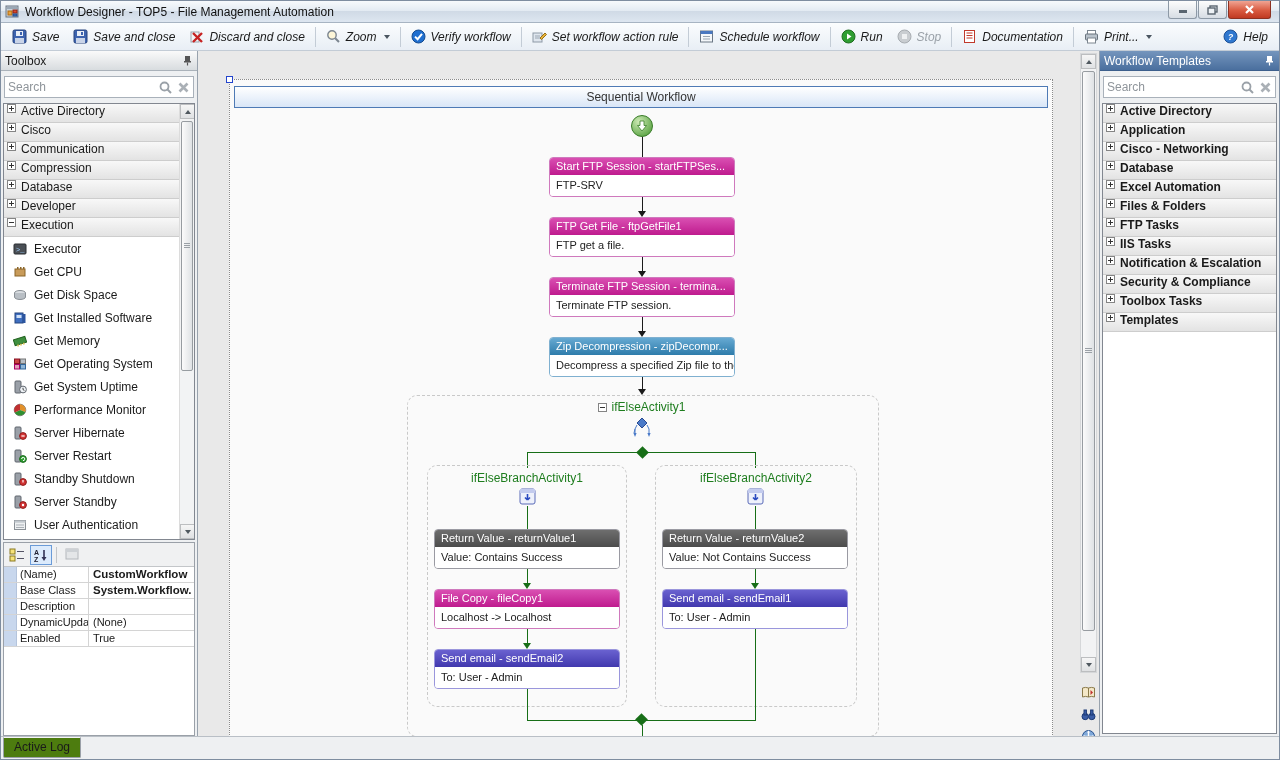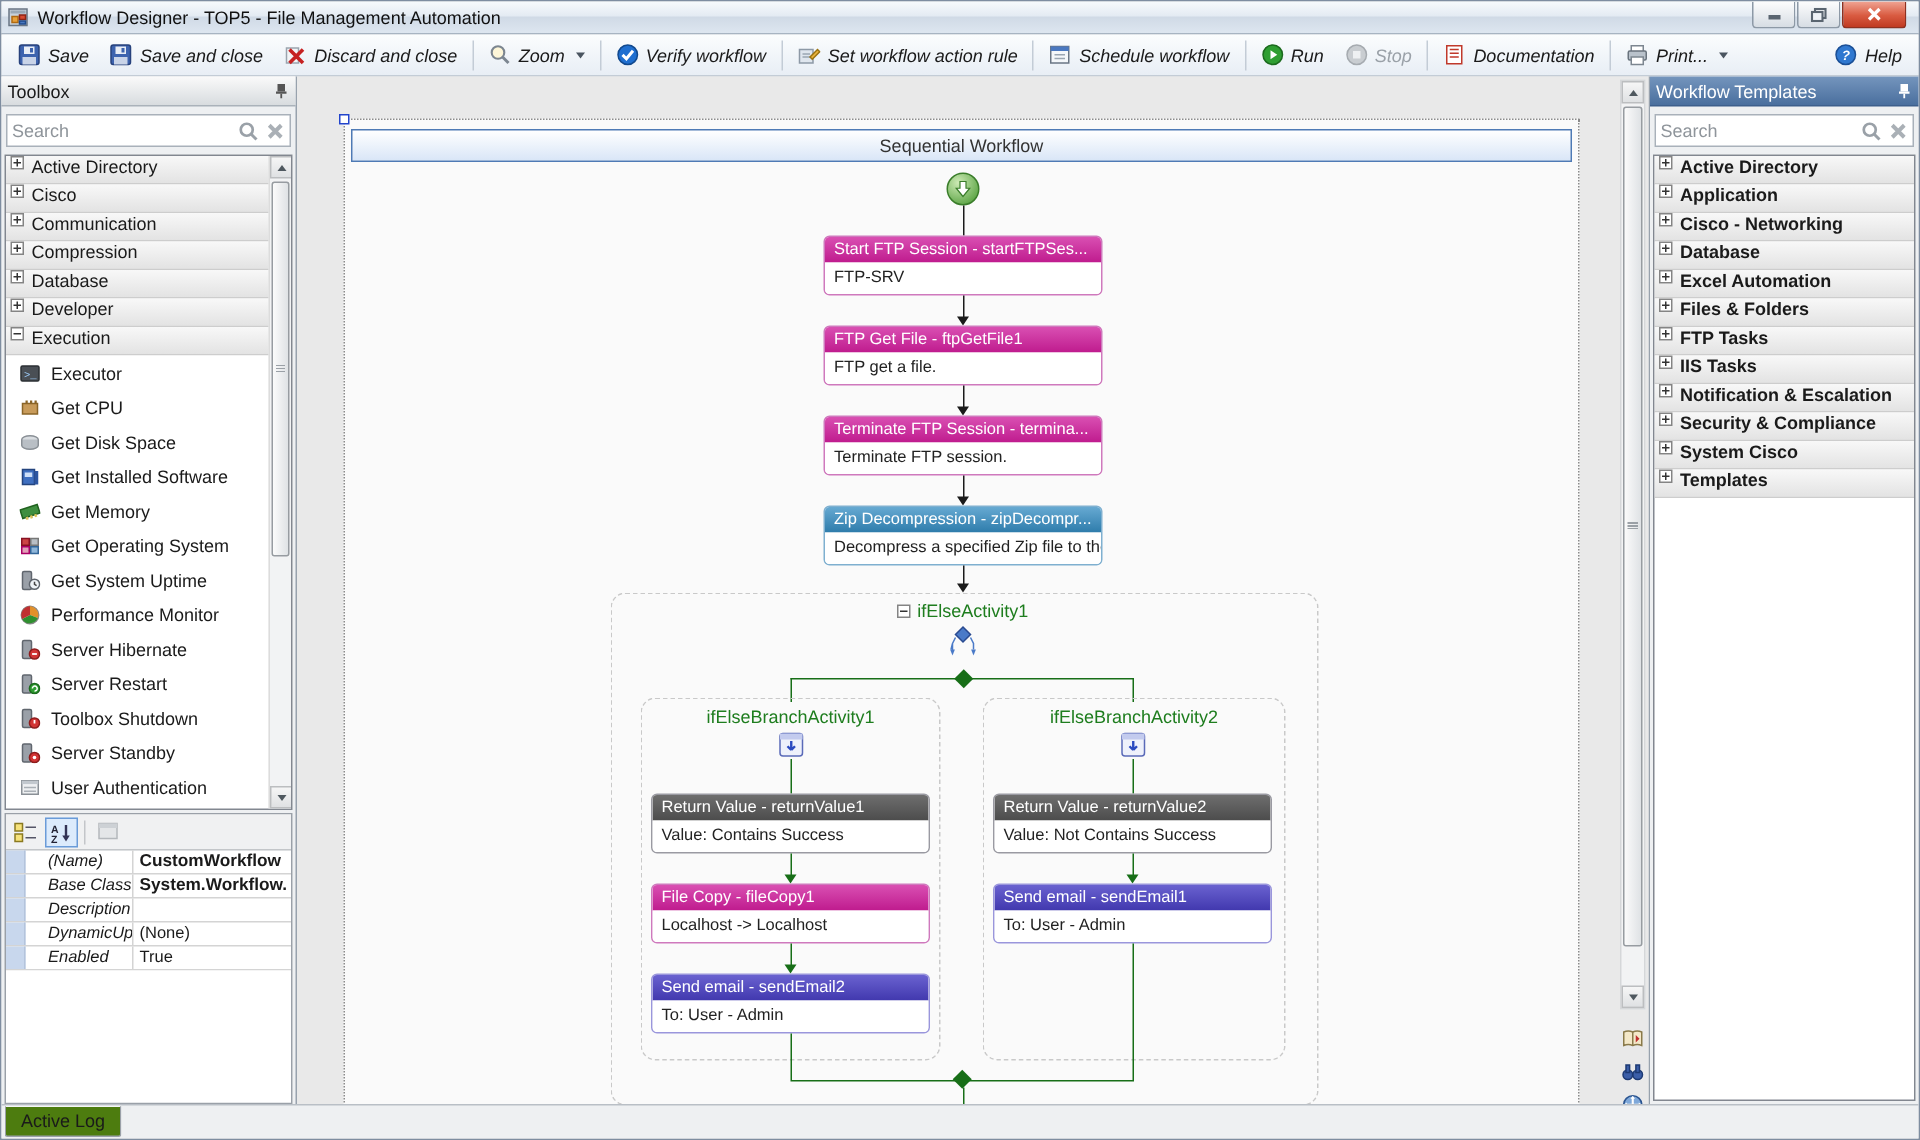--- a/index.html
+++ b/index.html
@@ -80,22 +80,22 @@
   
   .props-panel { flex:1 1 auto; display:flex; flex-direction:column; margin:2px 2px 0 2px;
     border:1px solid #9aa0a8; background:#fff; }
   .props-toolbar { height:24px; flex:0 0 24px; background:#f0f1f2; border-bottom:1px solid #c3c6c9;
     display:flex; align-items:center; padding:0 2px; gap:2px; }
   .pt-btn { width:22px; height:20px; display:flex; align-items:center; justify-content:center; border:1px solid transparent; }
   .pt-btn.selected { border:1px solid #6a9bd8; background:#dcebfc; }
   .pt-sep { width:1px; height:16px; background:#c3c6c9; margin:0 2px; }
   .prop-row { display:flex; height:16px; border-bottom:1px solid #d4d4d4; font-size:11px; }
   .prop-gutter { width:13px; flex:0 0 13px; background:#c8d7ed; border-right:1px solid #b4c4dc; }
-  .prop-label { width:72px; flex:0 0 72px; padding:1px 2px 0 15px; border-right:1px solid #d4d4d4;
-    white-space:nowrap; overflow:hidden;font-style:italic; }
+  .prop-label { width:72px; flex:0 0 72px; padding:1px 2px 0 3px; border-right:1px solid #d4d4d4;
+    white-space:nowrap; overflow:hidden; }
   .prop-value { flex:1; padding:1px 2px 0 4px; white-space:nowrap; overflow:hidden; }
   .prop-value.bold { font-weight:bold; font-size:11.5px; }
   .props-fill { flex:1; background:#fff; }
 
   
   .bottom-strip { height:23px; flex:0 0 23px; background:#eef0f2; border-top:1px solid #b9bfc6;
     display:flex; align-items:flex-start; padding-left:2px; }
   .active-log-tab { margin-top:0; padding:2px 10px 3px 10px; background:#4d7c0f;
     border:1px solid #9aa0a8; border-top:1px solid #f5f6f7; border-radius:0 0 2px 2px; font-size:12px; }
 
@@ -409,21 +409,21 @@
             <path d="M8.6 10 A1.6 1.6 0 1 1 10 11.6" stroke="#fff" fill="none"></path>
           </svg>
           <span class="tb-label">Server Restart</span>
         </div>
         <div class="tb-row">
           <svg class="ti" width="14" height="14" viewBox="0 0 14 14">
             <rect x="2" y="1" width="6" height="12" rx="1" fill="#9aa0a8" stroke="#60666e"></rect>
             <circle cx="10" cy="10" r="3.4" fill="#d23434" stroke="#8e1c1c"></circle>
             <line x1="10" y1="8" x2="10" y2="10.4" stroke="#fff" stroke-width="1.2"></line>
           </svg>
-          <span class="tb-label">Toolbox Shutdown</span>
+          <span class="tb-label">Standby Shutdown</span>
         </div>
         <div class="tb-row">
           <svg class="ti" width="14" height="14" viewBox="0 0 14 14">
             <rect x="2" y="1" width="6" height="12" rx="1" fill="#9aa0a8" stroke="#60666e"></rect>
             <circle cx="10" cy="10" r="3.4" fill="#d23434" stroke="#8e1c1c"></circle>
             <circle cx="10" cy="10" r="1.2" fill="#fff"></circle>
           </svg>
           <span class="tb-label">Server Standby</span>
         </div>
         <div class="tb-row">
@@ -719,21 +719,21 @@
         <div class="cat-row bold">
           <span class="expander plus"></span>
           <span class="cat-label">Notification &amp; Escalation</span>
         </div>
         <div class="cat-row bold">
           <span class="expander plus"></span>
           <span class="cat-label">Security &amp; Compliance</span>
         </div>
         <div class="cat-row bold">
           <span class="expander plus"></span>
-          <span class="cat-label">System Cisco</span>
+          <span class="cat-label">Toolbox Tasks</span>
         </div>
         <div class="cat-row bold">
           <span class="expander plus"></span>
           <span class="cat-label">Templates</span>
         </div>
       </div>
     </div>
   </div>
 
   <div class="bottom-strip">

